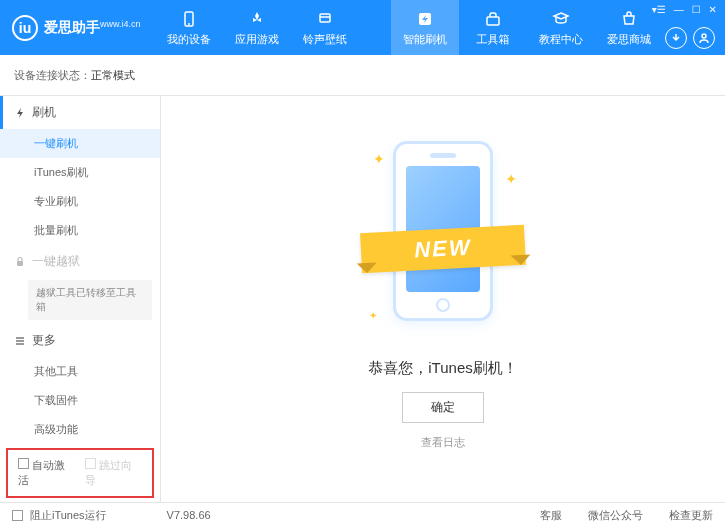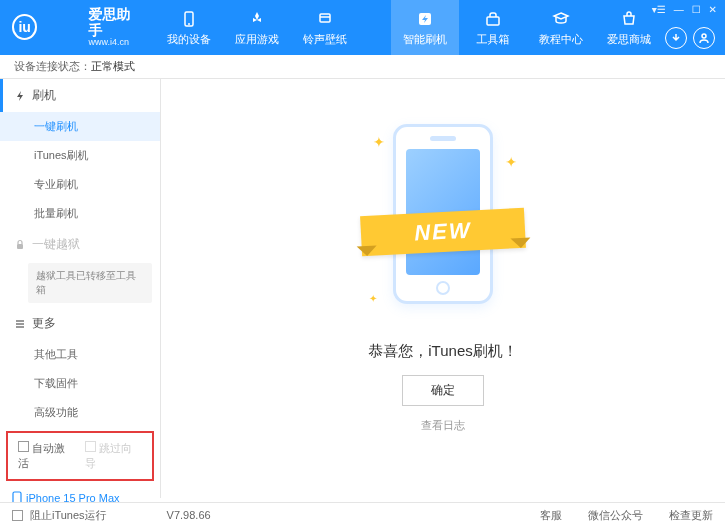--- a/index.html
+++ b/index.html
@@ -1,35 +1,35 @@
 <!DOCTYPE html>
 <html><head>
 <meta charset="utf-8">
 <style>
 * { margin: 0; padding: 0; box-sizing: border-box; font-family: "Microsoft YaHei", Arial, sans-serif; }
 body { background: #fff; width: 725px; height: 527px; overflow: hidden; position: relative; }
 
 .header { background: #1e8fff; height: 55px; display: flex; align-items: center; color: #fff; position: relative; }
 .logo-area { display: flex; align-items: center; padding: 0 12px; width: 155px; }
 .logo-circle { width: 26px; height: 26px; border: 2px solid #fff; border-radius: 50%; display: flex; align-items: center; justify-content: center; font-weight: bold; font-size: 14px; margin-right: 6px; }
-.logo-text { display: flex; flex-direction: column; line-height: 1.1; margin-left: 45px; }
+.logo-text { display: flex; flex-direction: row; line-height: 1.1; }
 .app-name { font-size: 14px; font-weight: bold; }
 .app-url { font-size: 9px; opacity: 0.9; }
 
 .topnav { display: flex; height: 100%; }
 .nav-item { width: 68px; display: flex; flex-direction: column; align-items: center; justify-content: center; cursor: pointer; font-size: 11px; gap: 3px; }
 .nav-item.active { background: #50a8ff; margin-left: 32px; }
 .nav-icon { width: 20px; height: 20px; display: flex; align-items: center; justify-content: center; }
 
 .header-right { position: absolute; right: 8px; top: 4px; display: flex; gap: 8px; align-items: center; font-size: 10px; }
 .hr-icon { cursor: pointer; opacity: 0.9; }
 .header-circles { position: absolute; right: 10px; bottom: 6px; display: flex; gap: 6px; }
 .circle-btn { width: 22px; height: 22px; border: 1.5px solid #fff; border-radius: 50%; display: flex; align-items: center; justify-content: center; cursor: pointer; font-size: 11px; }
 
-.status-bar { height: 24px; border-bottom: 1px solid #e5e5e5; display: flex; align-items: center; padding: 0 14px; font-size: 11px; color: #666; }
+.status-bar { height: 41px; border-bottom: 1px solid #e5e5e5; display: flex; align-items: center; padding: 0 14px; font-size: 11px; color: #666; }
 .status-value { color: #333; font-weight: 500; }
 
 .body-area { display: flex; height: 419px; }
 
 .sidebar { width: 161px; border-right: 1px solid #e5e5e5; display: flex; flex-direction: column; font-size: 12px; }
 .side-section { padding: 8px 14px; display: flex; align-items: center; gap: 6px; color: #555; cursor: pointer; }
 .side-section.active-border { border-left: 3px solid #1e8fff; padding-left: 11px; }
 .side-sub { padding: 7px 14px 7px 34px; color: #666; cursor: pointer; font-size: 11px; }
 .side-sub.selected { background: #e9f3ff; color: #1e8fff; }
 .side-info-box { background: #f5f5f5; margin: 2px 8px 4px 28px; padding: 6px 8px; font-size: 10px; color: #888; line-height: 1.4; border-radius: 2px; }

